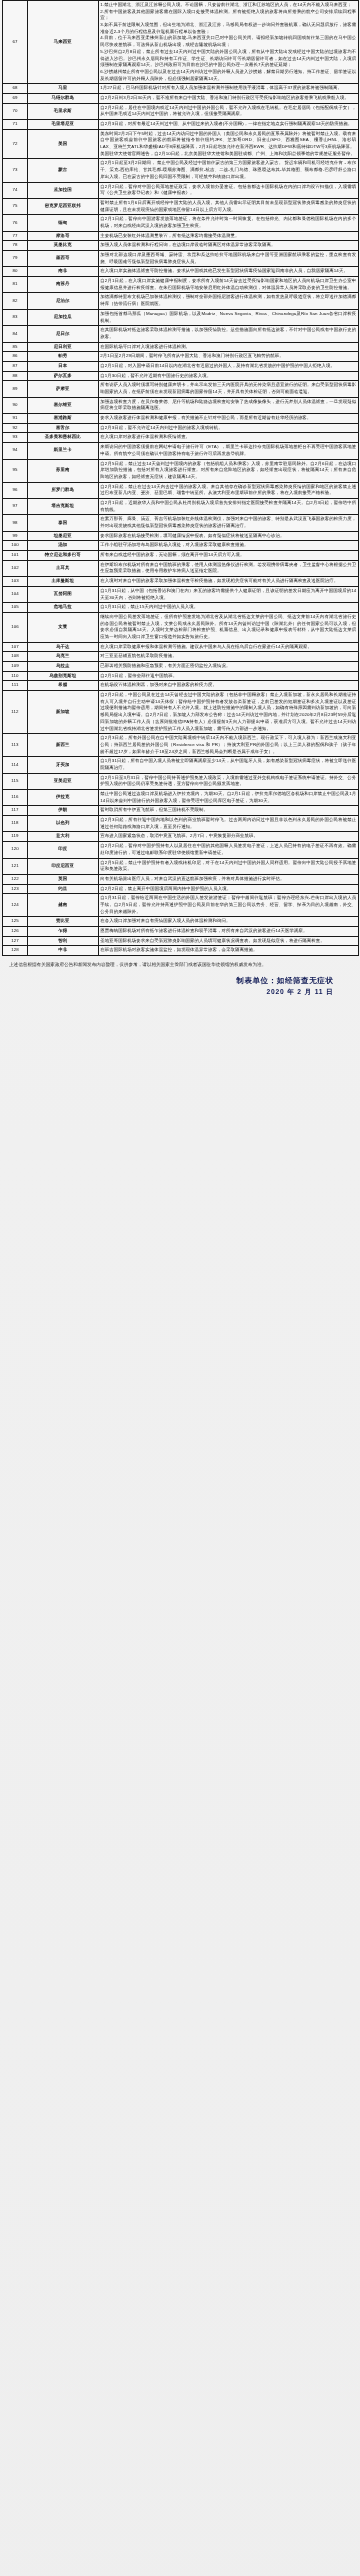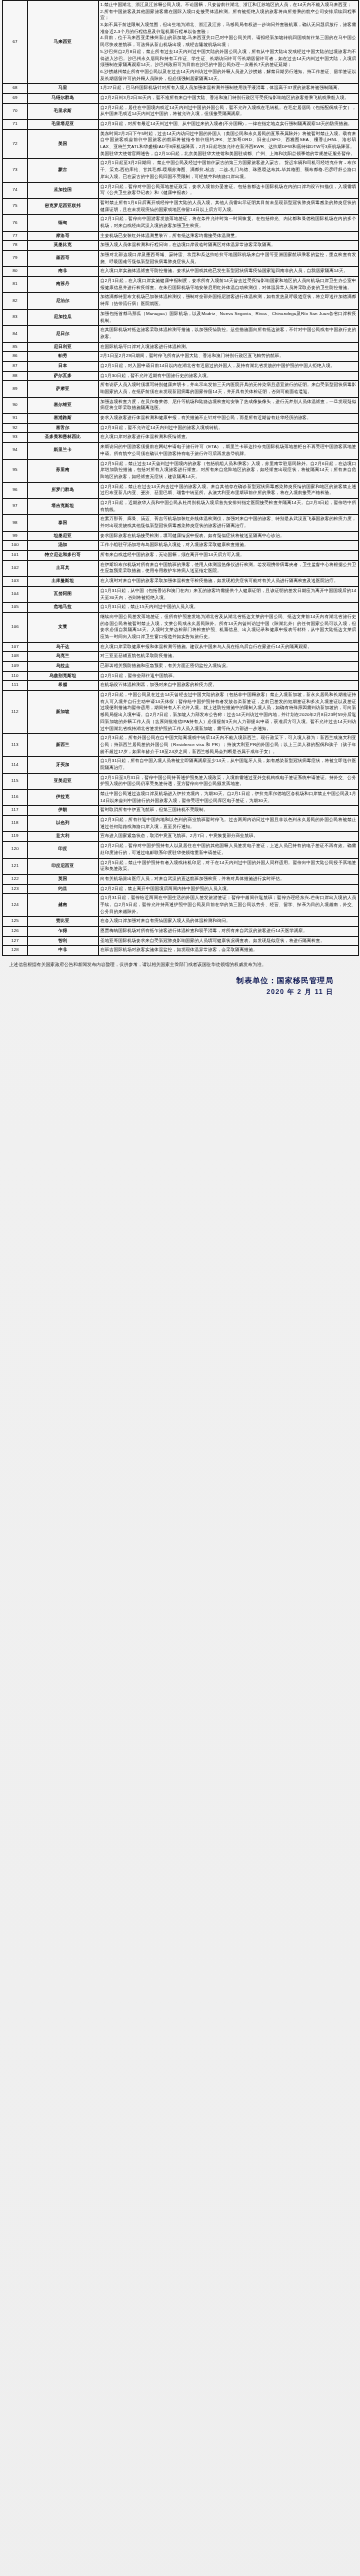--- a/index.html
+++ b/index.html
@@ -540,21 +540,21 @@
             <td class="col-measure">
               <p>在班吉国际机场对旅客实施体温监控，如发现体温异常旅客，会采取隔离措施。</p>
             </td>
           </tr>
         </tbody>
     </table>
 
     <div class="footnote">上述信息根据有关国家政府公告和新闻发布内容整理，仅供参考，请以相关国家主管部门或者该国驻华使领馆的权威发布为准。</div>
 
     <div class="issuer">
-      <div class="issuer-line1">制表单位：国家移民管理局</div>
+      <div class="issuer-line1">制表单位：如经筛查无症状</div>
       <div class="issuer-line2">2020 年 2 月 11 日</div>
     </div>
 
     <div class="spacer-bottom"></div>
   </div>
 
 </div>
 
 
 </body></html>

